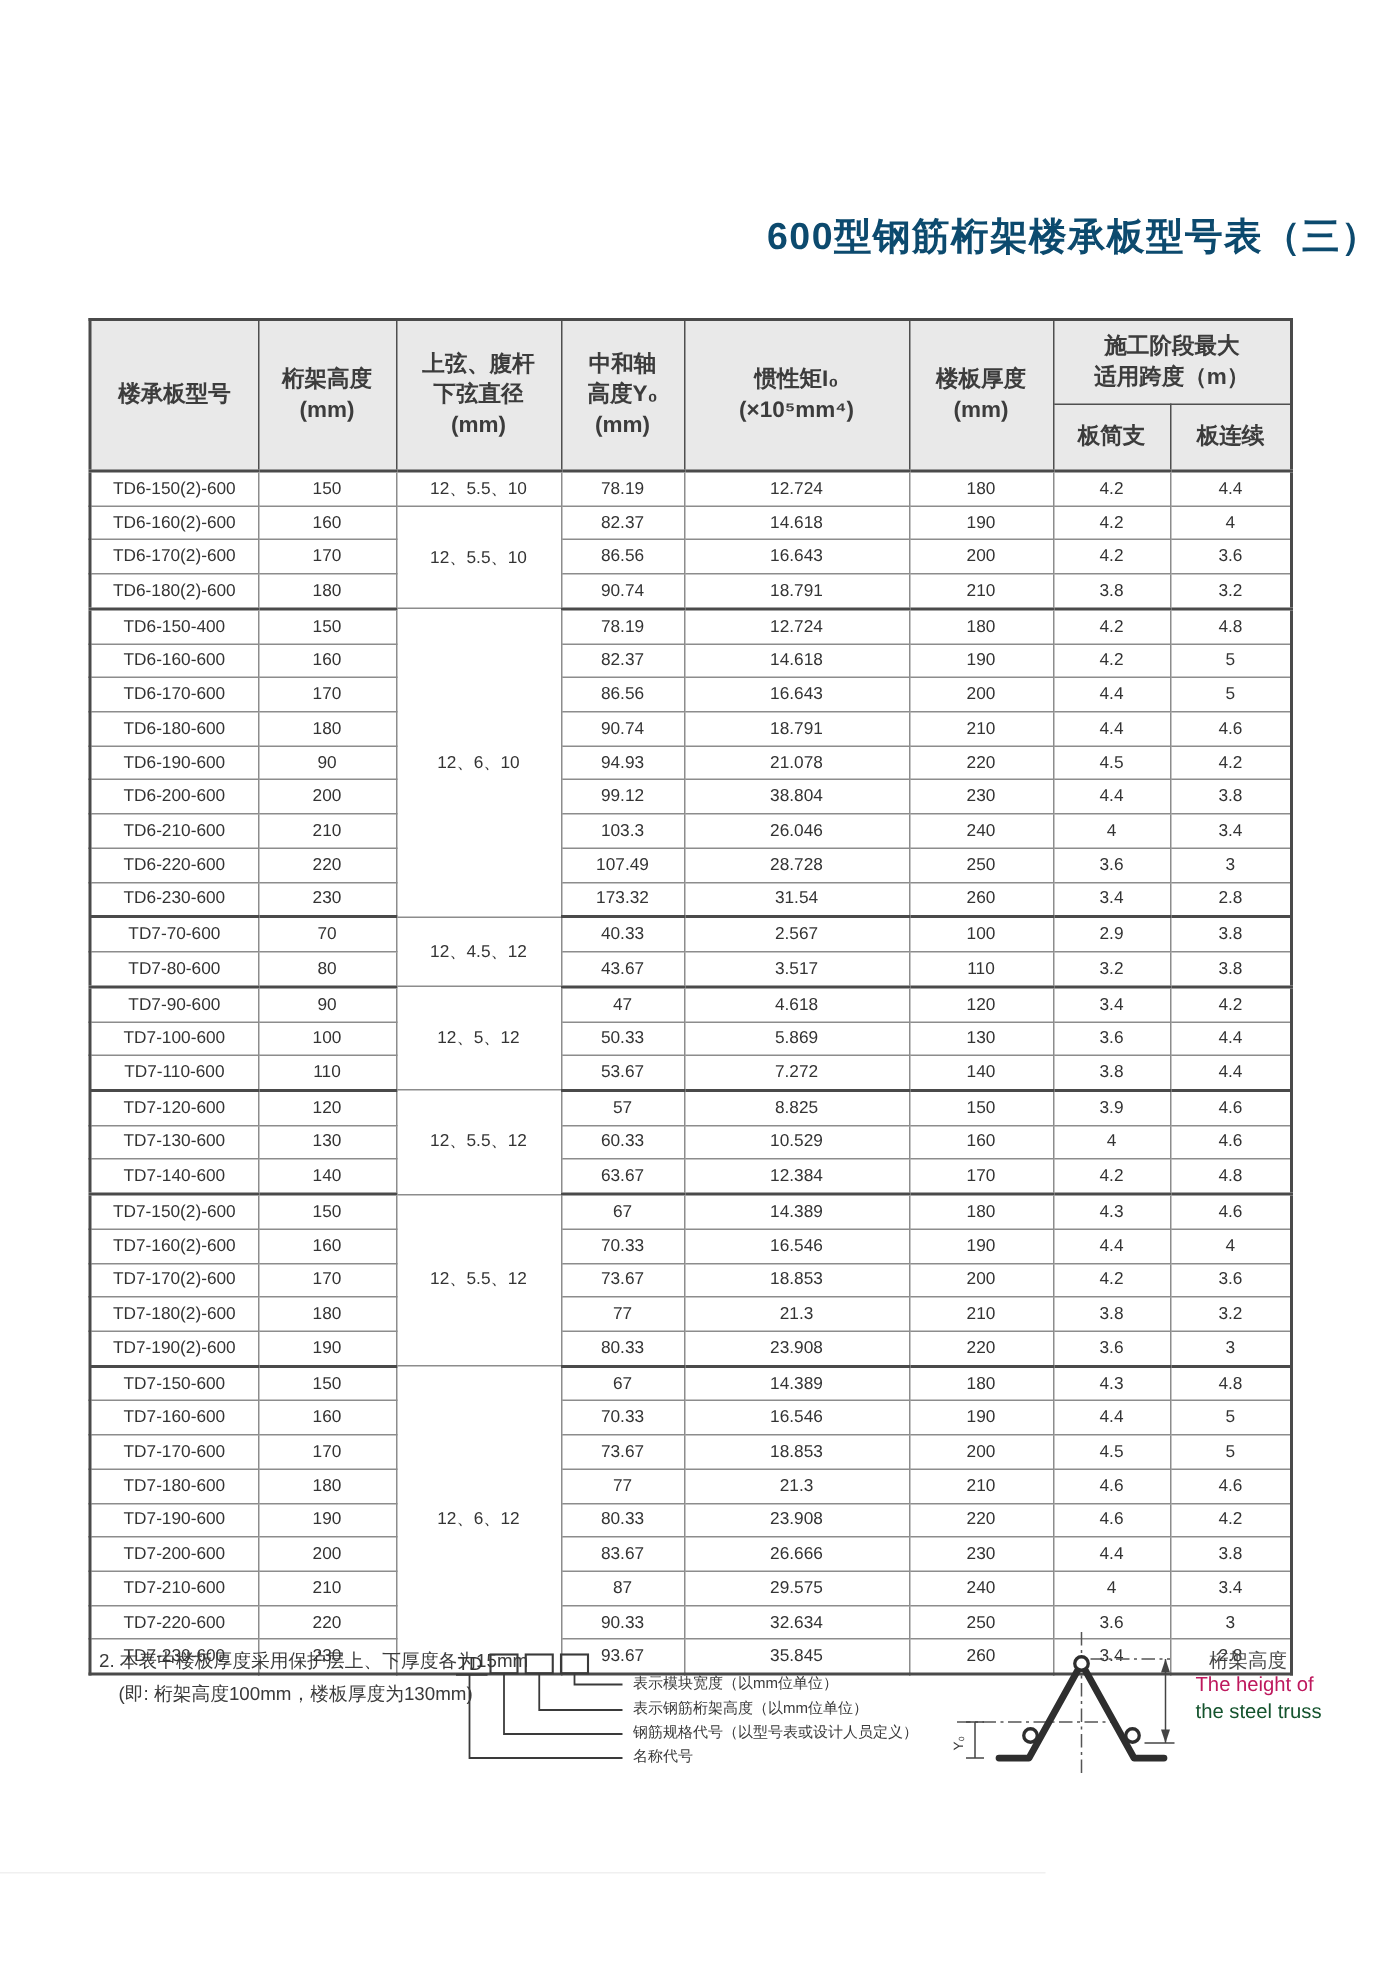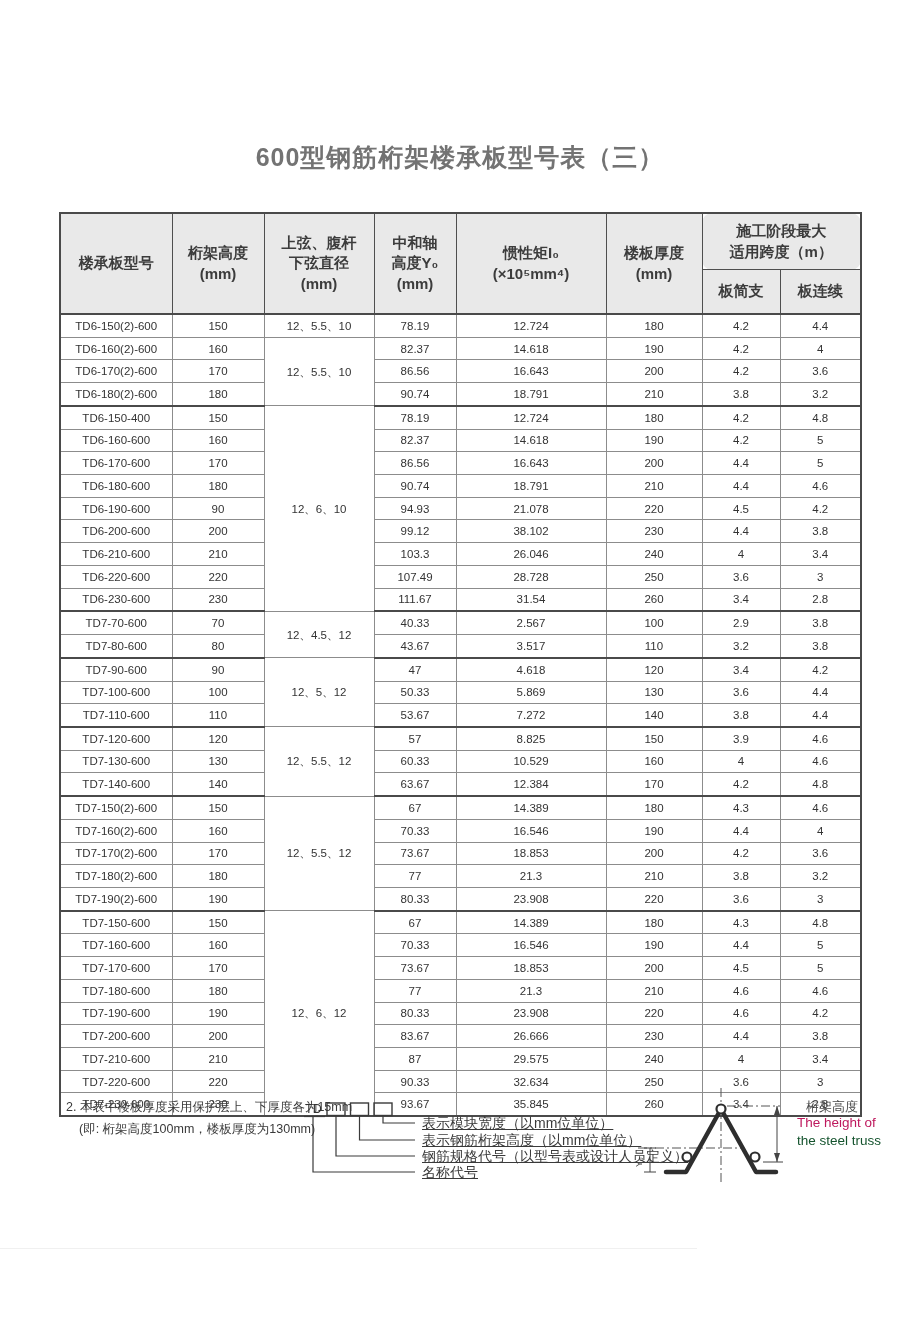--- a/index.html
+++ b/index.html
@@ -1,51 +1,51 @@
 <!DOCTYPE html>
 <html><head>
 <meta charset="utf-8">
 <style>
   html,body { margin:0; padding:0; background:#ffffff; }
   .page {
     position:relative; width:920px; height:1324px; background:#ffffff;
     font-family:"Liberation Sans","DejaVu Sans",sans-serif; overflow:hidden;
   }
   .title {
-    position:absolute; top:141px; left:0; width:100%; text-align:center;
-    font-size:25px; font-weight:bold; color:#737373; letter-spacing:1px;
+    position:absolute; top:141px; left:0; width:100%; text-align:right;
+    font-size:25px; font-weight:bold; color:#0c4a6e; letter-spacing:1px;
   }
   table.spec {
     position:absolute; left:59px; top:212px; width:801px;
     border-collapse:collapse; table-layout:fixed;
     border:2px solid #4a4a4a;
   }
   table.spec th, table.spec td {
     border:1px solid #8c8c8c; text-align:center; vertical-align:middle; padding:0;
   }
   table.spec thead th {
     background:#e9e9e9; font-size:15px; font-weight:bold; color:#3c3c3c;
     border:1px solid #4f4f4f; border-bottom:2px solid #4a4a4a;
     white-space:pre-line; line-height:1.35;
   }
   tr.hr1 th { height:55px; }
   tr.hr2 th { height:43px; }
-  th.th-span { border-bottom:1px solid #4f4f4f !important;border-radius:10px; }
+  th.th-span { border-bottom:1px solid #4f4f4f !important; }
   table.spec tbody td {
     height:21.72px; font-size:11.5px; color:#333333; line-height:1.05;
   }
   tr.gend td { border-bottom:2px solid #4a4a4a;margin-left:36px; }
   td.dend { border-bottom:2px solid #4a4a4a; }
   .notes {
     position:absolute; left:66px; top:1096px; width:320px;
     font-size:12.5px; color:#3a3a3a; line-height:22px;
   }
   .note-indent { padding-left:13px; }
   .legend-label {
-    position:absolute; left:422px; font-size:14px; color:#3a3a3a; white-space:nowrap;text-decoration:underline;
+    position:absolute; left:422px; font-size:10px; color:#3a3a3a; white-space:nowrap;
   }
   .truss-label-cn { position:absolute; left:806px; top:1098px; font-size:13px; color:#4a4a4a; white-space:nowrap; }
   .truss-label-en1 { position:absolute; left:797px; top:1115px; font-size:13.5px; color:#be185d; white-space:nowrap; }
   .truss-label-en2 { position:absolute; left:797px; top:1133px; font-size:13.5px; color:#14532d; white-space:nowrap; }
   .legend-svg { position:absolute; left:303px; top:1100px; }
   .truss-svg  { position:absolute; left:628px; top:1078px; }
   .legend-td-text { font-size:12.5px; fill:#333333; }
   .footer-line { position:absolute; left:0; top:1248px; width:697px; height:1px; background:#f0f0f0; }
 </style>
 </head>
@@ -171,21 +171,21 @@
           <td>94.93</td>
           <td>21.078</td>
           <td>220</td>
           <td>4.5</td>
           <td>4.2</td>
         </tr>
         <tr>
           <td>TD6-200-600</td>
           <td>200</td>
           <td>99.12</td>
-          <td>38.102</td>
+          <td>38.804</td>
           <td>230</td>
           <td>4.4</td>
           <td>3.8</td>
         </tr>
         <tr>
           <td>TD6-210-600</td>
           <td>210</td>
           <td>103.3</td>
           <td>26.046</td>
           <td>240</td>
@@ -197,21 +197,21 @@
           <td>220</td>
           <td>107.49</td>
           <td>28.728</td>
           <td>250</td>
           <td>3.6</td>
           <td>3</td>
         </tr>
         <tr class="gend">
           <td>TD6-230-600</td>
           <td>230</td>
-          <td>111.67</td>
+          <td>173.32</td>
           <td>31.54</td>
           <td>260</td>
           <td>3.4</td>
           <td>2.8</td>
         </tr>
         <tr>
           <td>TD7-70-600</td>
           <td>70</td>
           <td rowspan="2" class="dend">12、4.5、12</td>
           <td>40.33</td>

